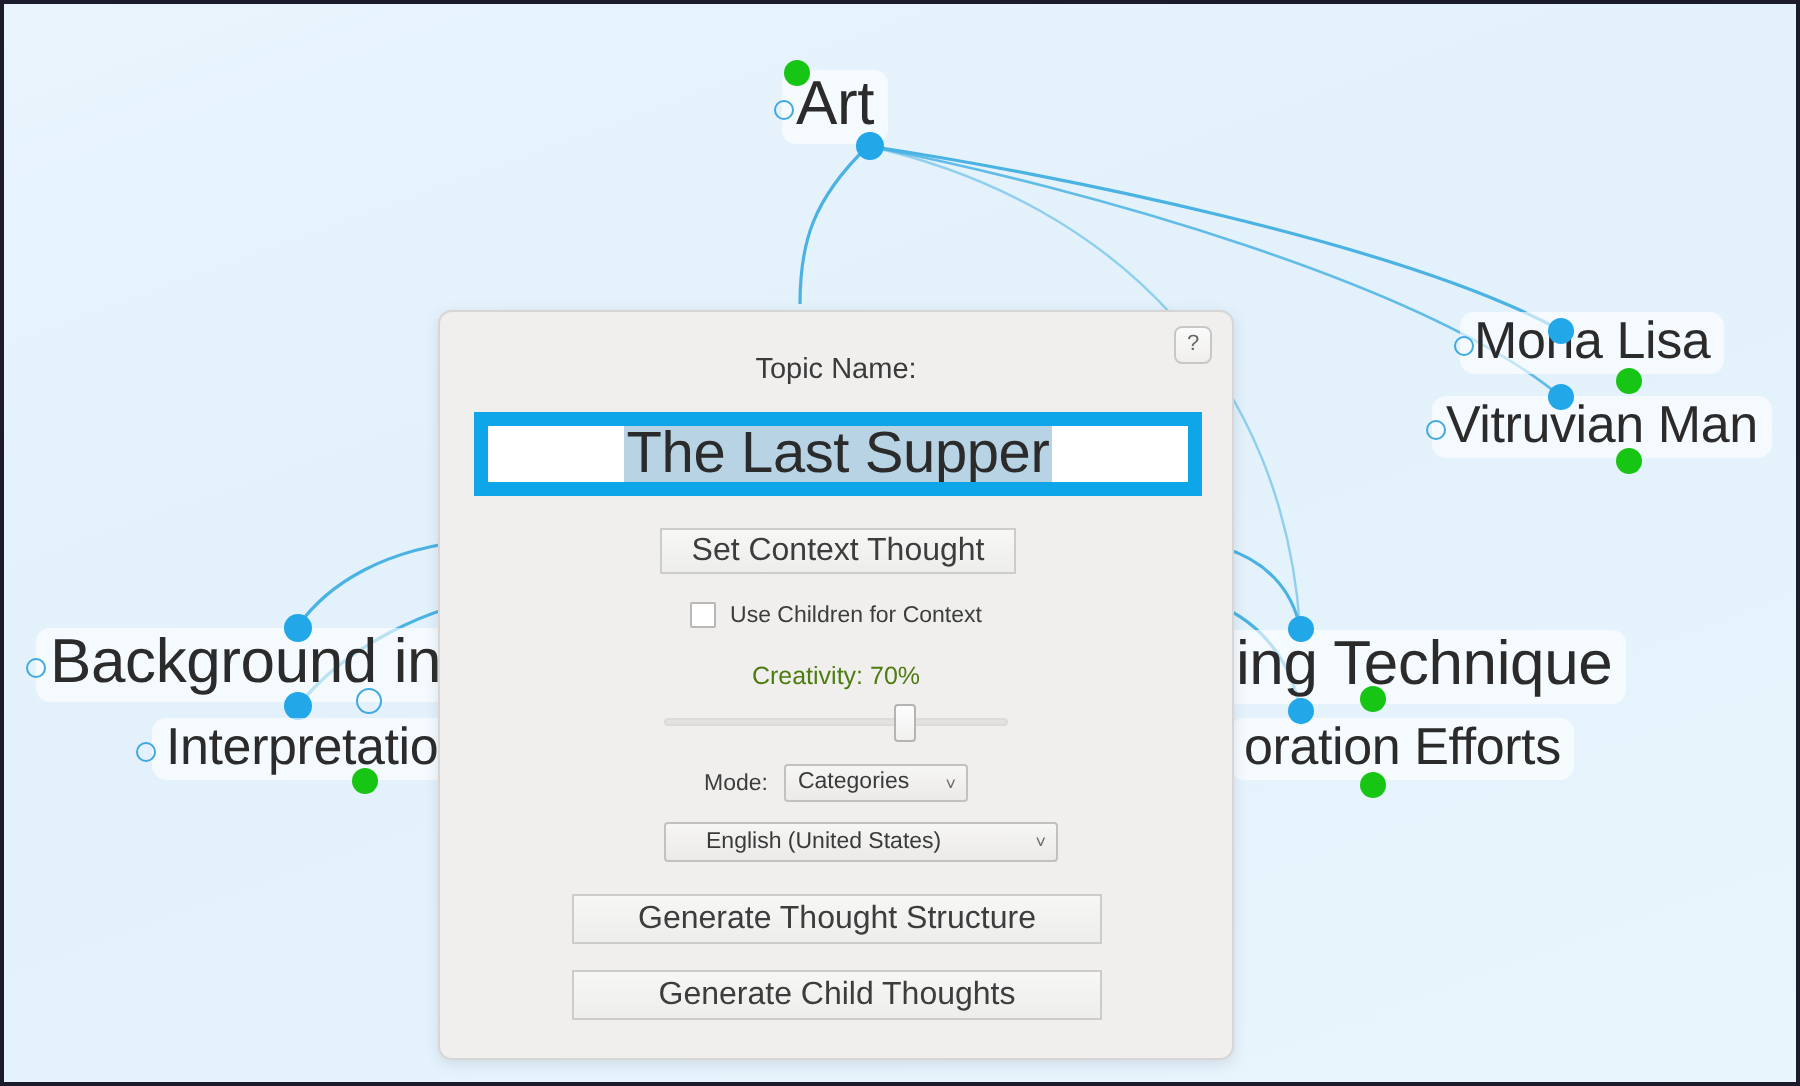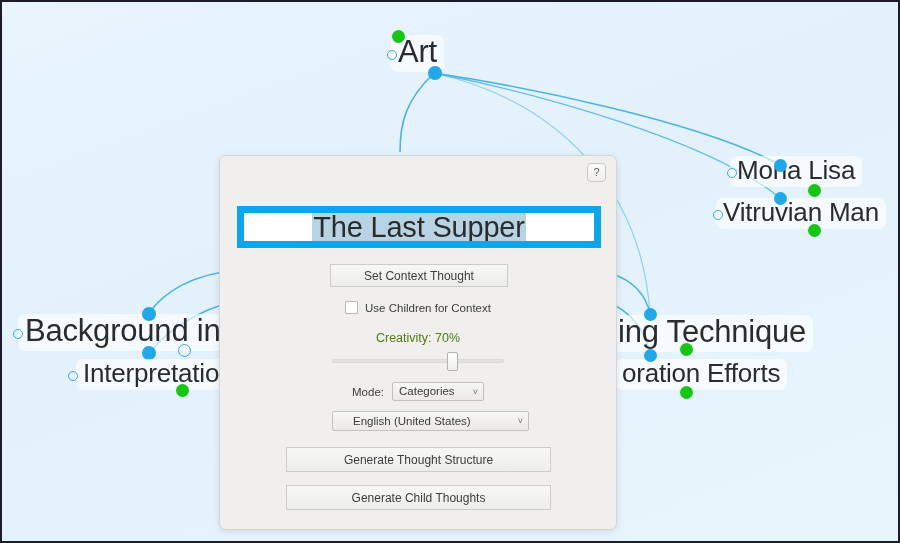--- a/index.html
+++ b/index.html
@@ -128,21 +128,21 @@
   }
 
   .btn {
     position: absolute;
     box-sizing: border-box;
     background: linear-gradient(#f7f7f6, #ededec);
     border: 1px solid #cdccca;
     border-radius: 0;
     color: #3d3d3d;
     font-family: "Liberation Sans", sans-serif;
-    font-size: 12px;
+    font-size: 16px;
     text-align: center;
     cursor: default;
     padding: 0;
   }
   .btn-context {
     left: 110px; top: 108px;
     width: 178px; height: 23px;
   }
   .btn-struct {
     left: 66px; top: 291px;
@@ -336,20 +336,21 @@
     </div>
     <span class="dot blue-fill" style="left:642px; top:347px; width:13px; height:13px;"></span>
     <span class="dot green-fill" style="left:678px; top:384px; width:13px; height:13px;"></span>
 
   </div>
 
   <div id="dialog">
 
     <button class="help-btn">?</button>
 
+    <div class="topic-label">Topic Name:</div>
 
     <div class="topic-input-wrap">
       <span class="topic-value">The Last Supper</span>
     </div>
 
     <button class="btn btn-context">Set Context Thought</button>
 
     <div class="check-row">
       <span class="checkbox"></span>
       <span>Use Children for Context</span>

